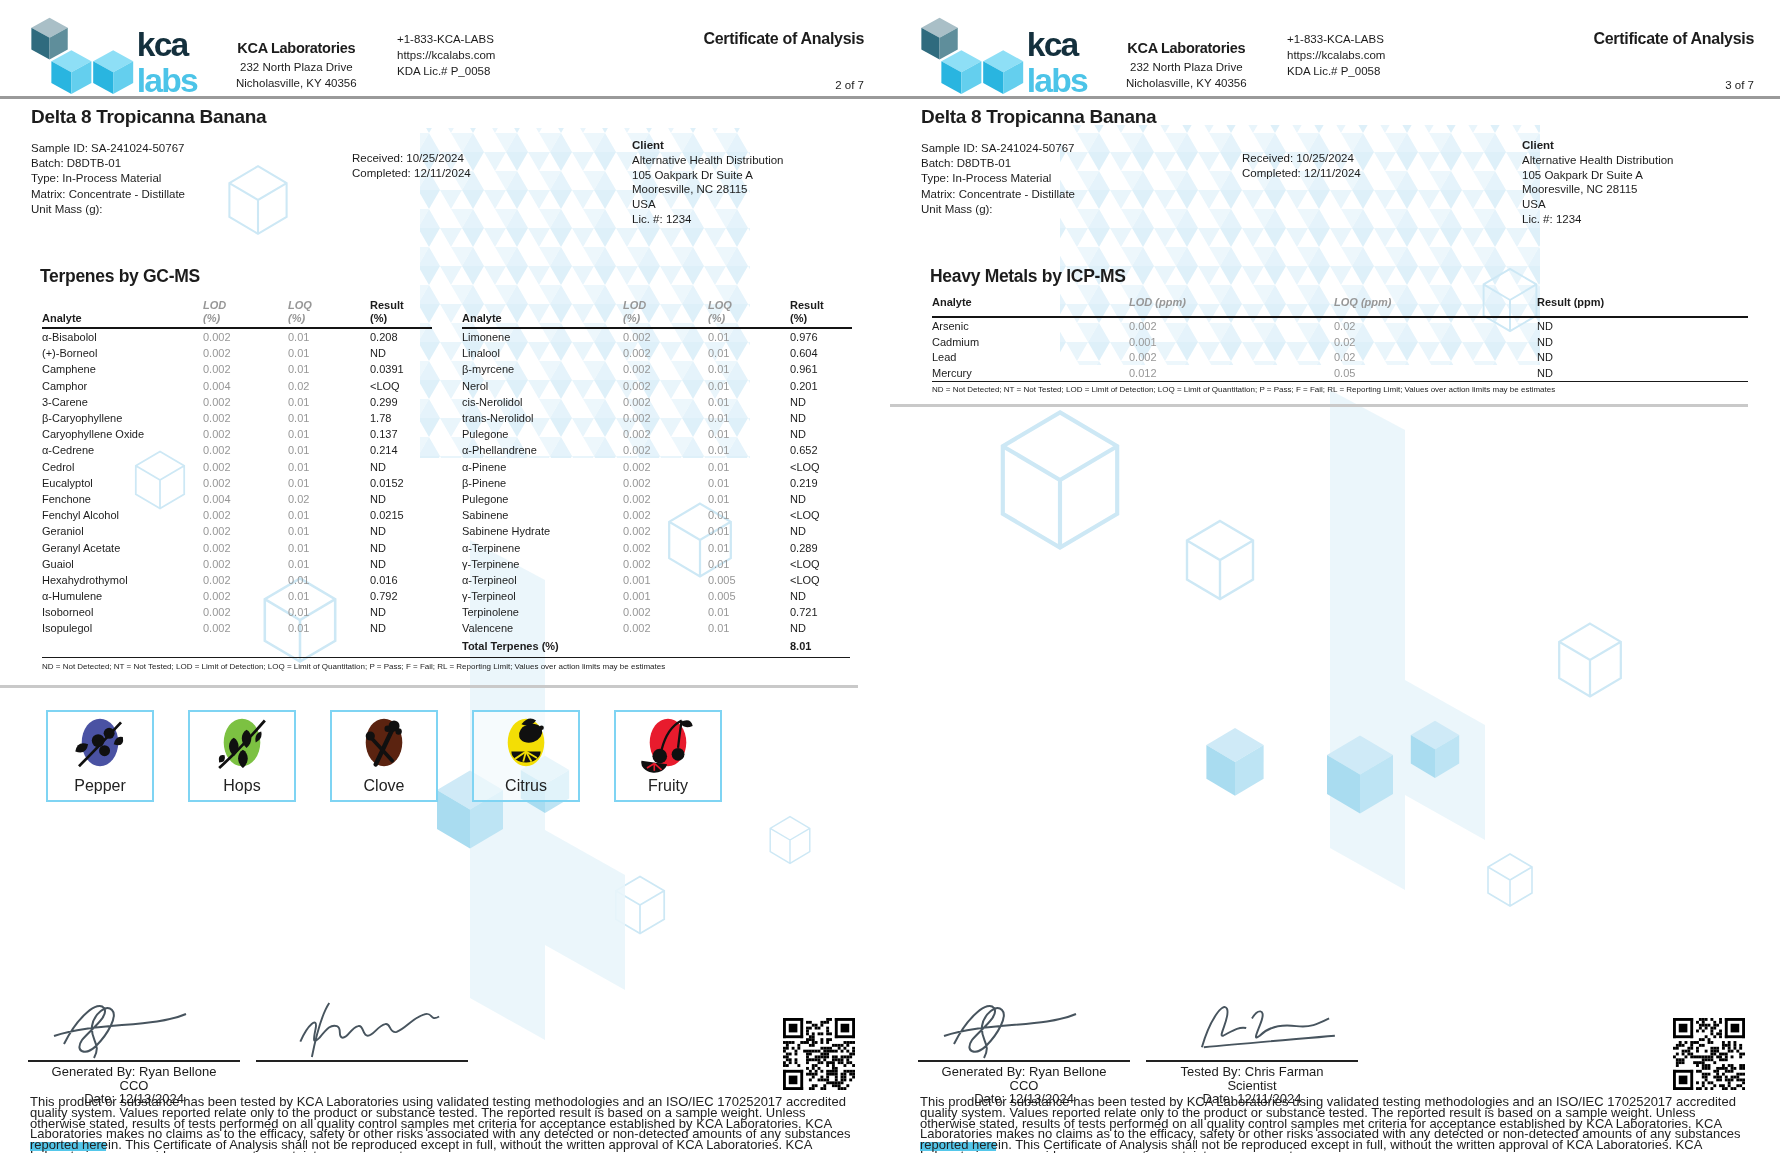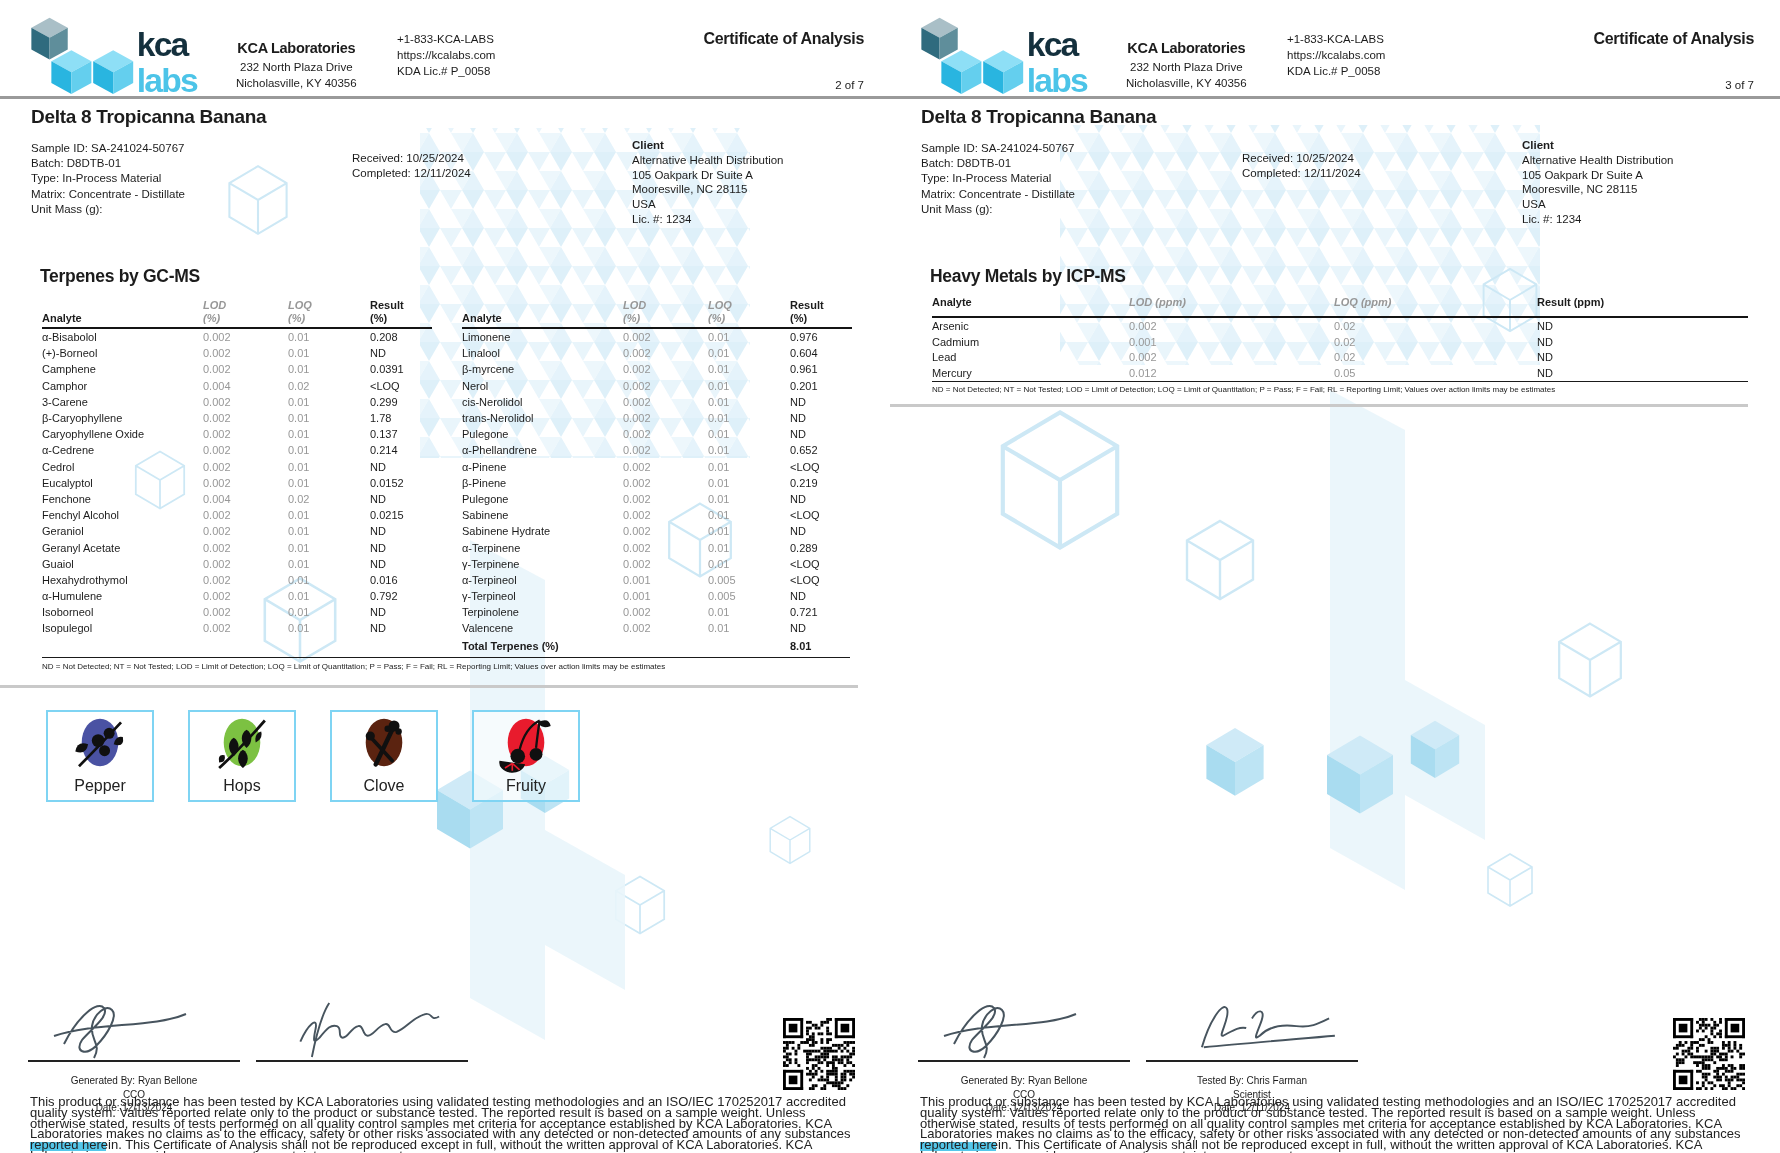--- a/index.html
+++ b/index.html
@@ -47,21 +47,21 @@
   
   .flavors{left:46px;top:710px;display:flex;gap:34px;z-index:1;}
   .fbox{width:108px;height:92px;border:2px solid #7fd4f3;background:rgba(255,255,255,.55);
         position:relative;box-sizing:border-box;text-align:center;}
   .fbox svg{display:block;margin:3px auto 0;}
   .flabel{position:absolute;left:0;right:0;bottom:5px;font-size:16px;color:#222;}
   
   .sigblock{top:998px;width:212px;text-align:center;z-index:1;}
   .sig1{left:28px;} .sig2{left:256px;}
   .sigline{border-top:2px solid #222;margin-top:-4px;}
-  .sigtxt{font-size:10px;line-height:13.5px;padding-top:12px;}
+  .sigtxt{font-size:13px;line-height:13.5px;padding-top:3px;}
   .qr{left:783px;top:1018px;width:72px;height:72px;z-index:1;}
   .disclaimer{left:30px;top:1097px;width:832px;font-size:13px;line-height:10.8px;color:#222;z-index:1;}
   .accentbar{left:30px;top:1142px;width:76px;height:9px;background:#54c7ea;}
 </style>
 </head>
 <body>
 
 <div class="page">
 
   <svg class="wm" viewBox="0 0 890 1153" width="890" height="1153">
@@ -494,20 +494,38 @@
         <g fill="#101010" stroke="#101010" stroke-linecap="round">
           <path d="M26,54 L44,16" stroke-width="5" fill="none"></path>
           <circle cx="46" cy="12" r="6" stroke="none"></circle>
           <circle cx="39" cy="15" r="3.5" stroke="none"></circle>
           <circle cx="51" cy="18" r="3.5" stroke="none"></circle>
           <path d="M44,50 L22,26" stroke-width="4" fill="none"></path>
           <circle cx="20" cy="23" r="5" stroke="none"></circle>
         </g>
       </svg>
       <div class="flabel">Clove</div>
+    </div>
+    <div class="fbox">
+      <svg viewBox="0 0 70 70" width="64" height="64">
+        <ellipse cx="35" cy="30" rx="20" ry="26" fill="#f3de05"></ellipse>
+        <g fill="#101010">
+          <ellipse cx="40" cy="20" rx="13" ry="10" transform="rotate(-18 40 20)"></ellipse>
+          <circle cx="52" cy="14" r="2.5"></circle>
+          <path d="M30,10 Q38,0 46,6 Q40,14 30,10Z"></path>
+          <path d="M19,40 A16,12 0 0 0 51,40 Z"></path>
+        </g>
+        <g stroke-width="2" fill="none" stroke="#f3de05">
+          <path d="M35,40 L23,48"></path>
+            <path d="M35,40 L32,51"></path>
+            <path d="M35,40 L41,51"></path>
+            <path d="M35,40 L47,47"></path>
+        </g>
+      </svg>
+      <div class="flabel">Citrus</div>
     </div>
     <div class="fbox">
       <svg viewBox="0 0 70 70" width="64" height="64">
         <ellipse cx="35" cy="30" rx="20" ry="26" fill="#e81b2d"></ellipse>
         <g fill="#101010">
           <path d="M28,38 Q34,14 50,6 M46,36 Q48,18 50,6" stroke="#101010" stroke-width="2.5" fill="none"></path>
           <path d="M48,8 Q60,2 62,12 Q52,16 48,8Z"></path>
           <circle cx="26" cy="45" r="8"></circle>
           <circle cx="46" cy="43" r="7"></circle>
           <path d="M6,50 A14,11 0 0 0 34,54 L6,50Z"></path>

